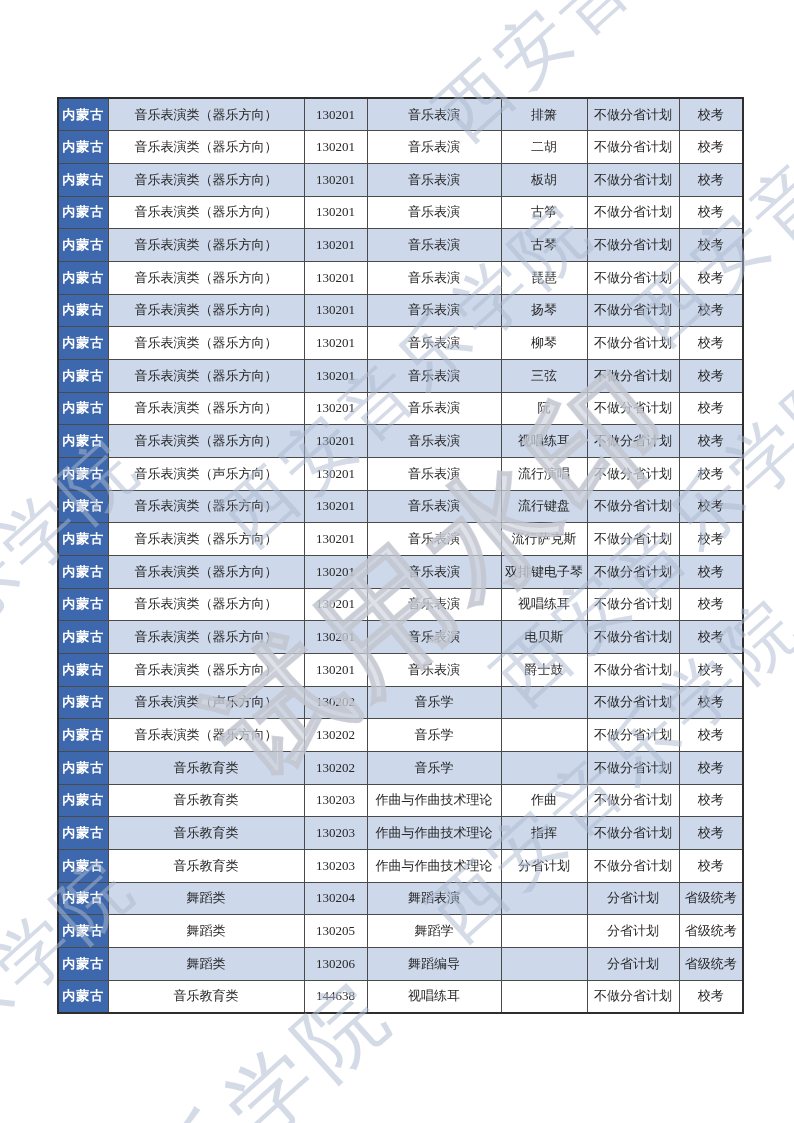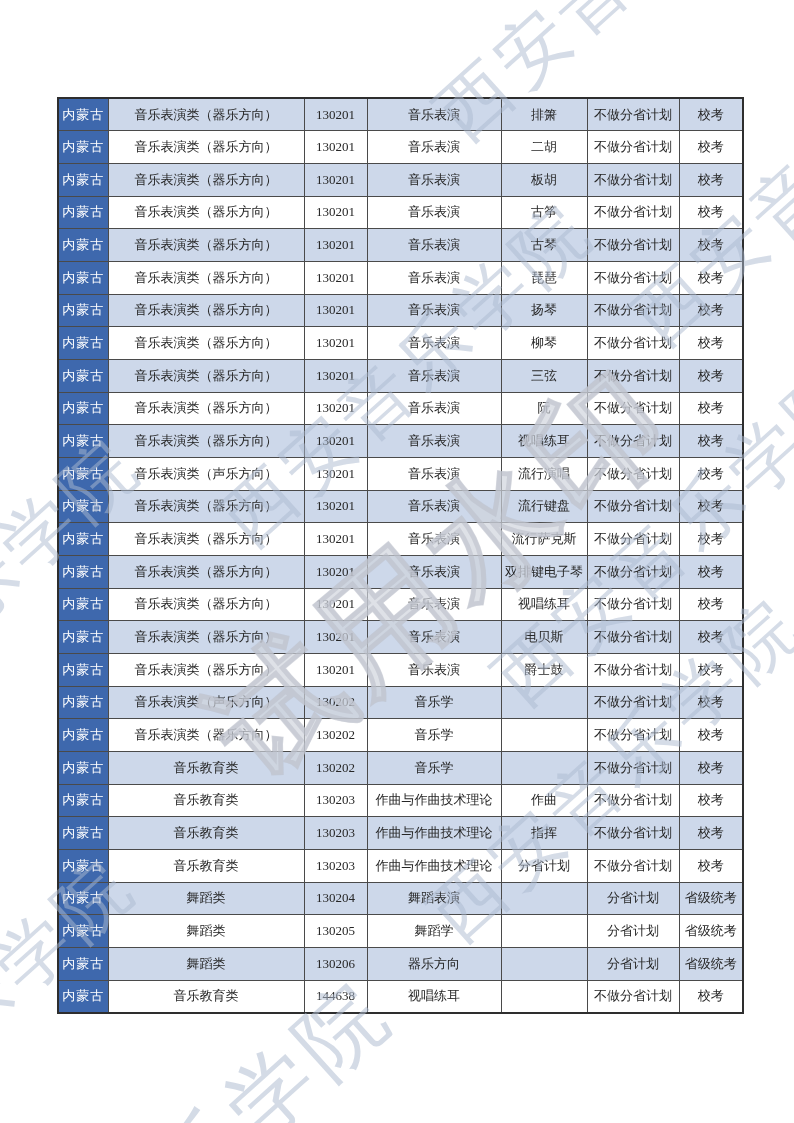--- a/index.html
+++ b/index.html
@@ -27,21 +27,21 @@
     vertical-align: middle;
     color: #262626;
     padding: 0 2px;
     white-space: nowrap;
     overflow: hidden;
   }
   table.plan tr { height: 32.68px; }
   table.plan td.prov {
     background: #3e68ad;
     color: #ffffff;
-    font-weight: normal;
+    font-weight: bold;
     letter-spacing: 1px;
   }
   table.plan tr:nth-of-type(odd)  td:not(.prov) { background: #cdd8ea; }
   table.plan tr:nth-of-type(even) td:not(.prov) { background: #ffffff; }
 
   .wm-layer {
     position: absolute;
     inset: 0;
     overflow: hidden;
     pointer-events: none;
@@ -342,21 +342,21 @@
           <td class="maj">舞蹈学</td>
           <td class="dir"></td>
           <td class="plan">分省计划</td>
           <td class="exam">省级统考</td>
         </tr>
 
         <tr>
           <td class="prov">内蒙古</td>
           <td class="cat">舞蹈类</td>
           <td class="code">130206</td>
-          <td class="maj">器乐方向</td>
+          <td class="maj">舞蹈编导</td>
           <td class="dir"></td>
           <td class="plan">分省计划</td>
           <td class="exam">省级统考</td>
         </tr>
 
         <tr>
           <td class="prov">内蒙古</td>
           <td class="cat">音乐教育类</td>
           <td class="code">144638</td>
           <td class="maj">视唱练耳</td>

